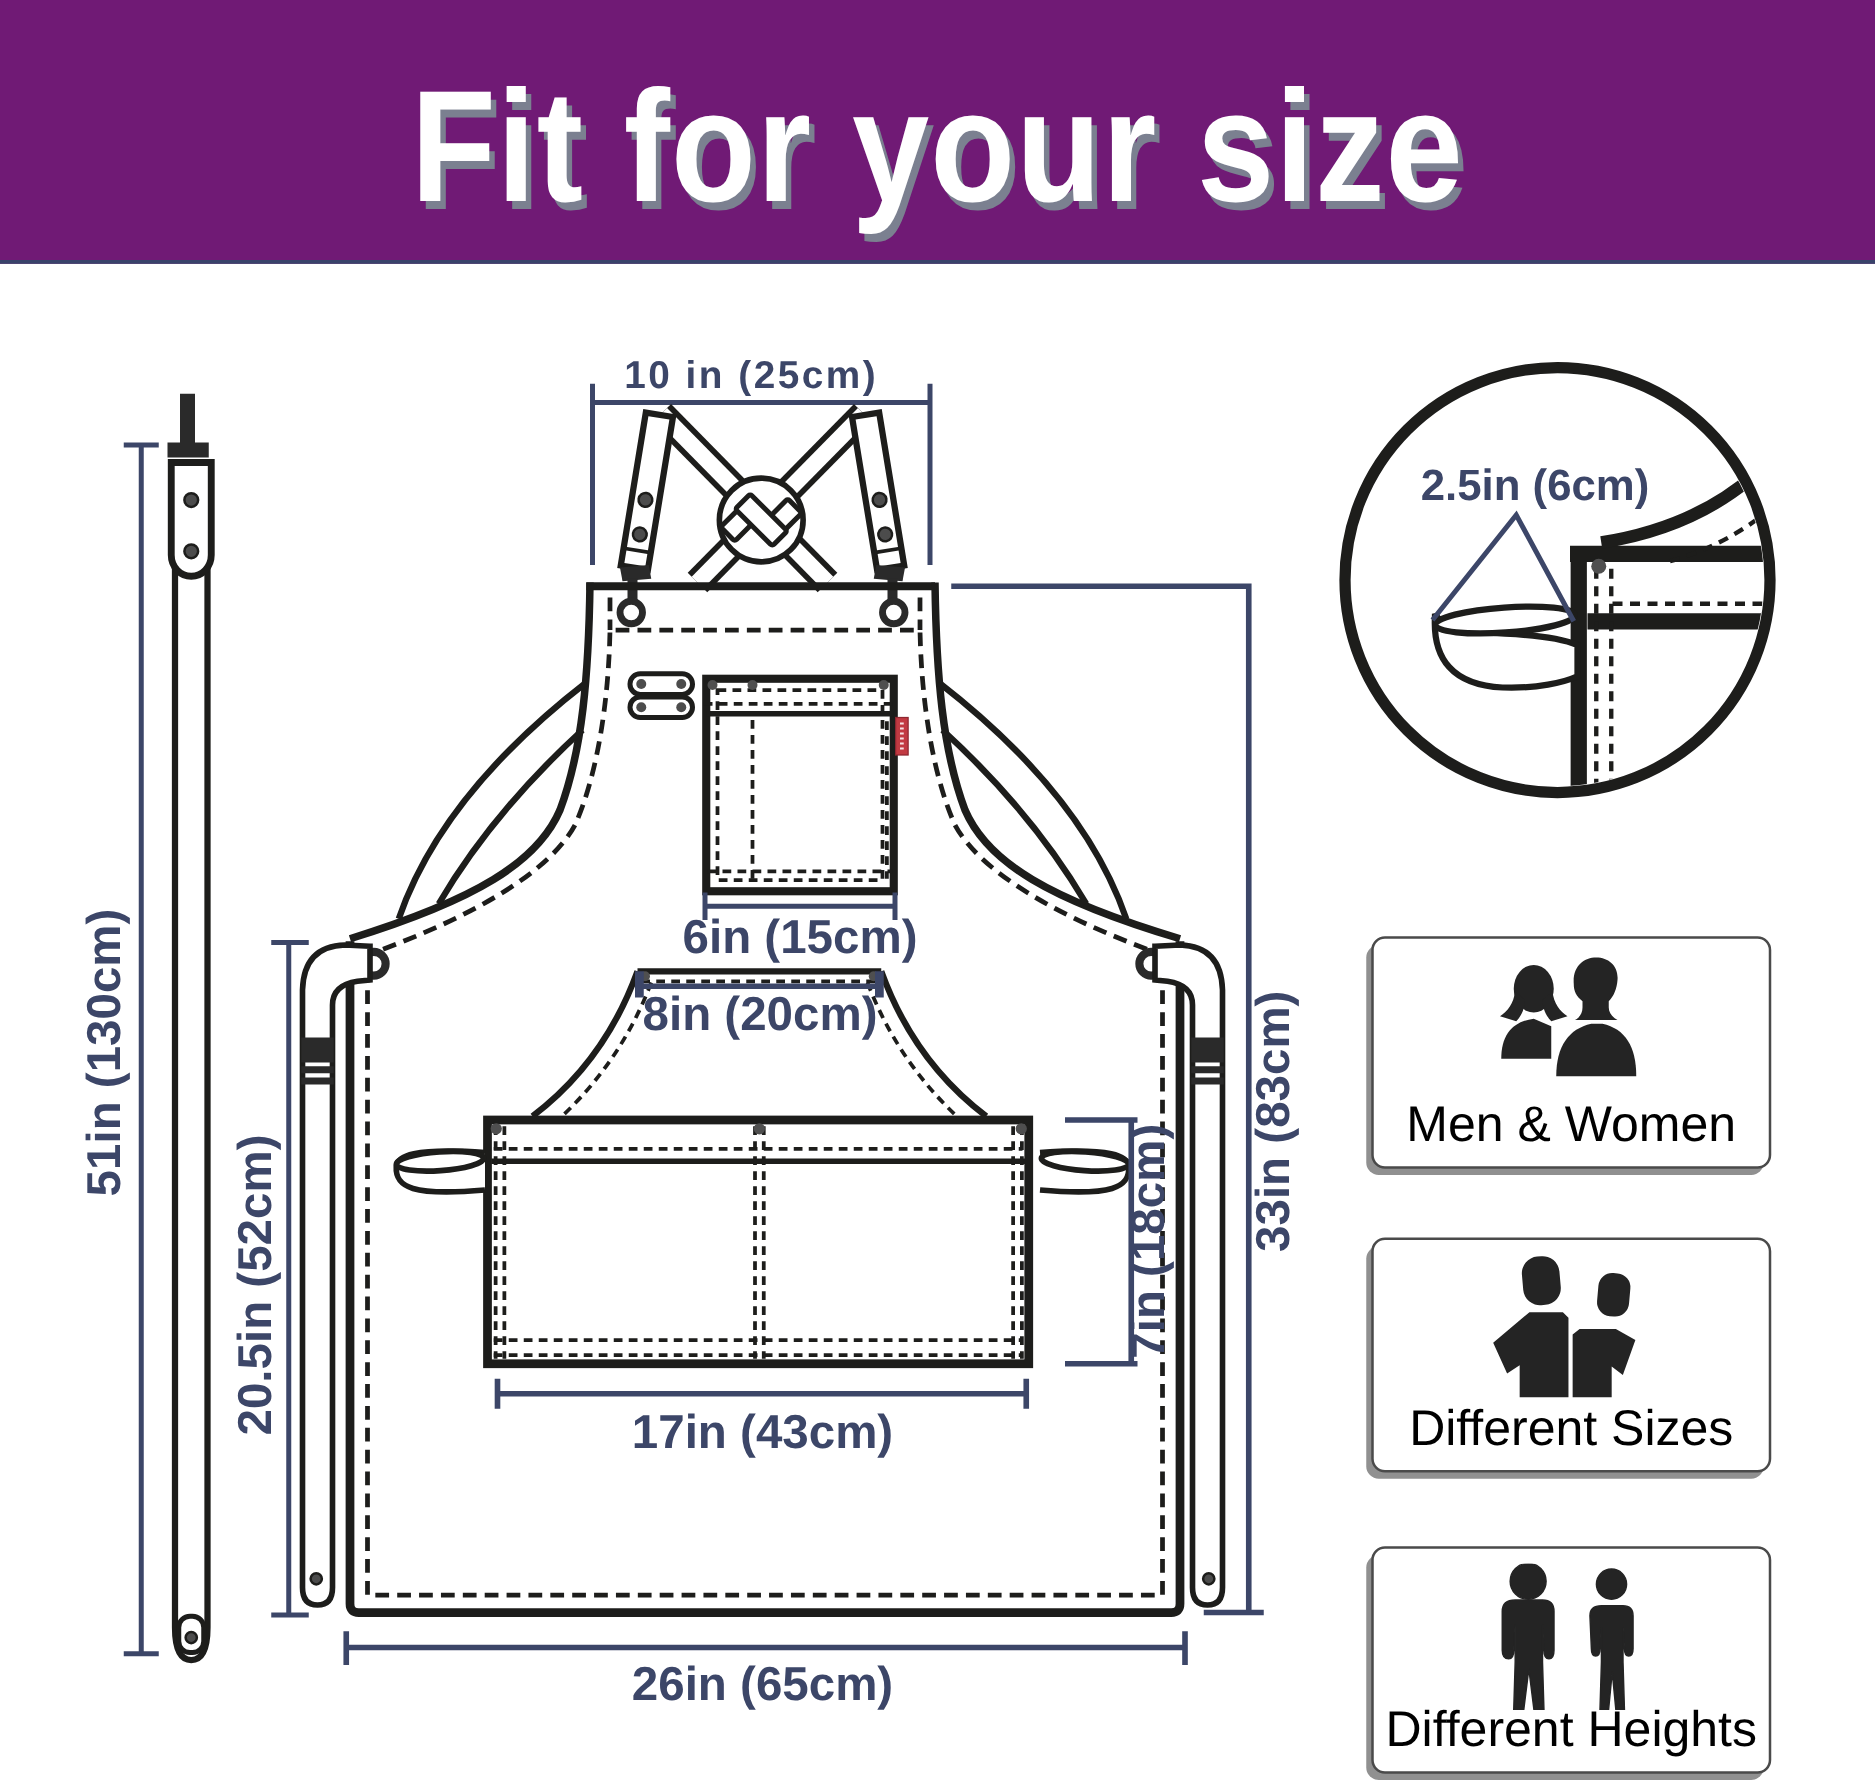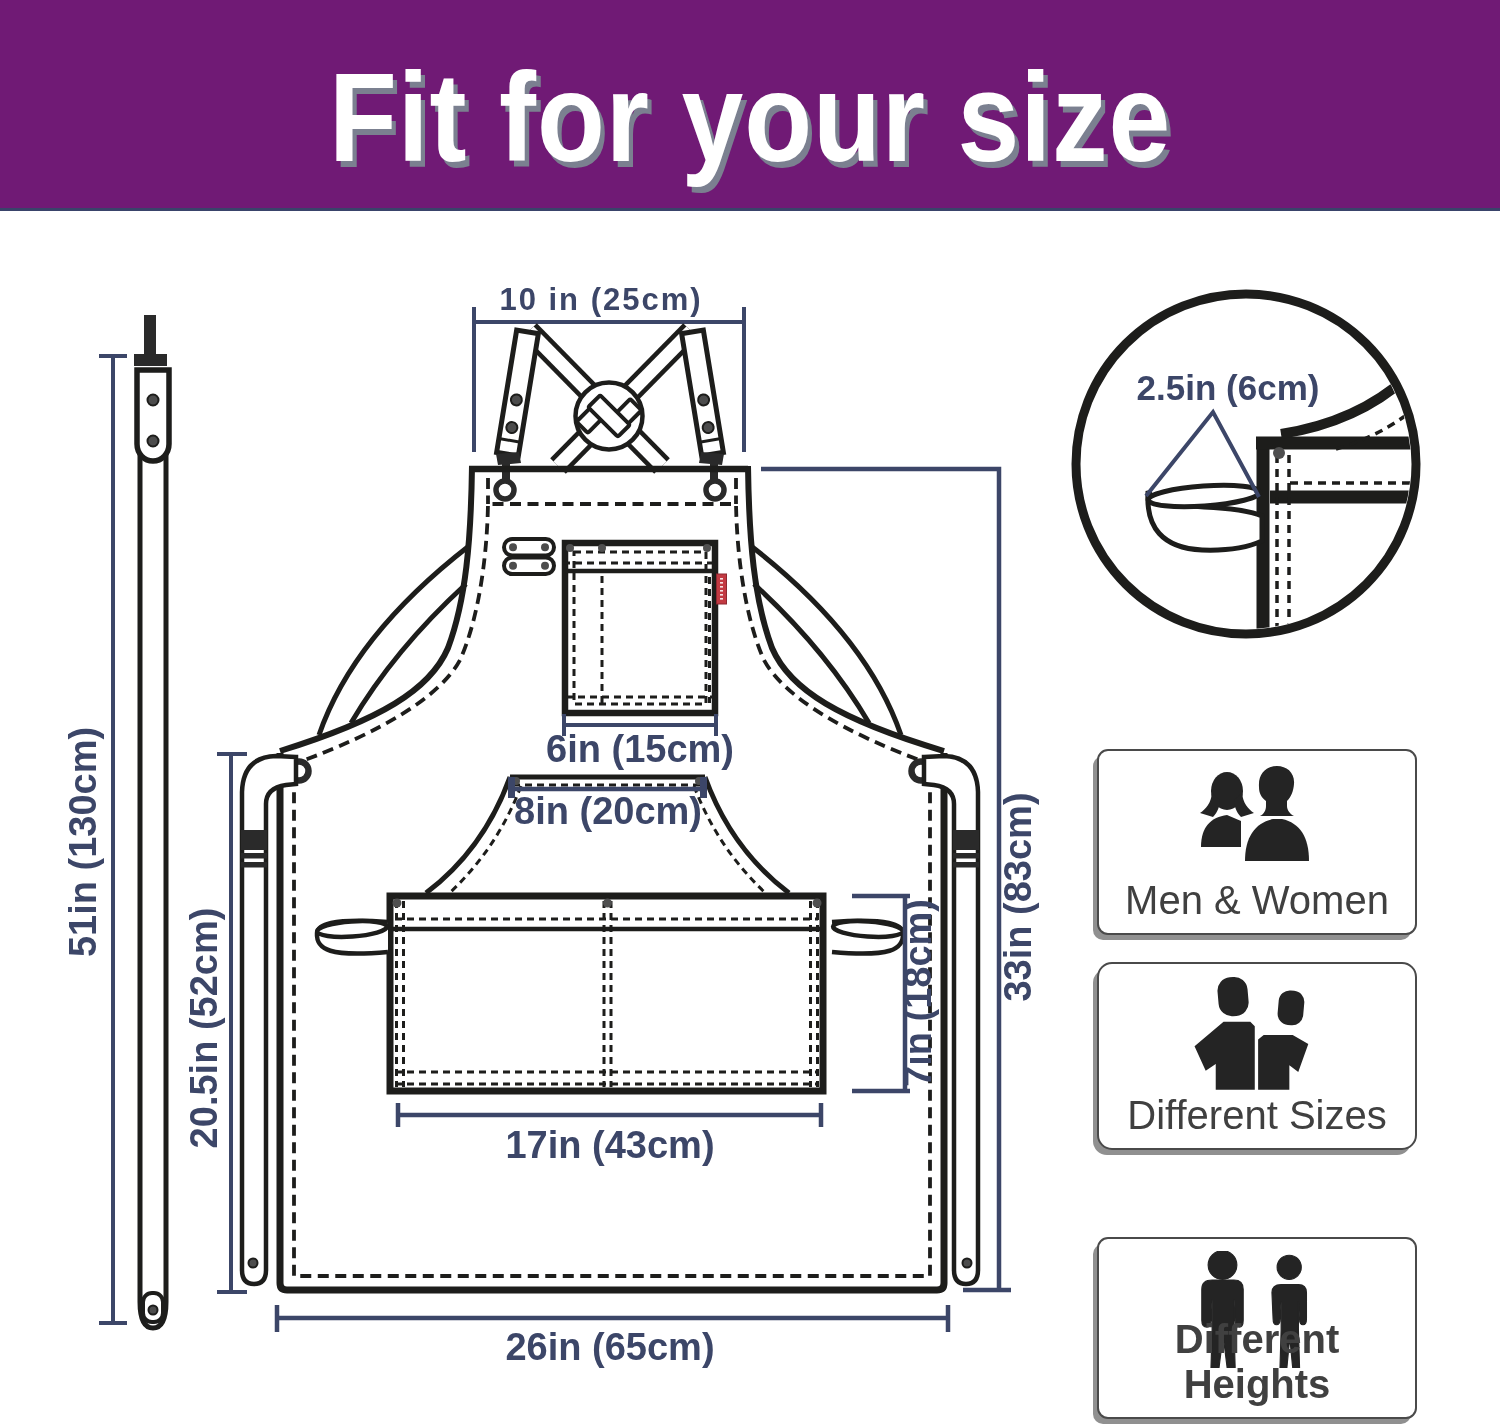--- a/index.html
+++ b/index.html
@@ -8,21 +8,21 @@
   .header{position:absolute;left:0;top:0;width:1500px;height:208px;background:#701a75;
           border-bottom:3px solid #39436a;}
   .header h1{margin:0;position:absolute;left:0;top:44px;width:100%;text-align:center;
          color:#ffffff;font-size:127px;font-weight:bold;letter-spacing:1px;
          text-shadow:5px 6px 0 #7b8090;transform:scaleX(0.875);}
   .diagram{position:absolute;left:0;top:0;}
   .card{position:absolute;left:1097px;width:316px;background:#ffffff;
         border:2px solid #4a4a4a;border-radius:11px;
         box-shadow:-5px 6px 0 -1px #909090;}
   .card .cap{position:absolute;bottom:10px;left:0;width:100%;text-align:center;
-        font-size:40px;color:#404040;}
+        font-size:40px;color:#000000;}
   .card svg{position:absolute;left:50%;transform:translateX(-50%);top:12px;}
 </style>
 </head>
 <body>
 
 <div class="header">
 
 <h1>Fit for your size</h1>
 </div>
 
@@ -283,35 +283,35 @@
 </g>
 <g fill="#242424" stroke="#ffffff" stroke-width="6" paint-order="stroke">
 <path d="M62,24 C61,10 70,3 80,3 C90,3 98,10 97,21 C96.5,28 94,34 90,38 L90,43 C90,47 93,51 97,53 L63,53 C67,51 69,47 69,43 L69,38 C64,34 62,30 62,24 Z"></path>
 <path d="M48,98 C48,74 58,60 76,56 L85,56 C103,60 112,74 112,98 Z"></path>
 </g>
 </svg>
 
 <div class="cap">Men &amp; Women</div>
 </div>
 
-<div class="card" style="top:962px;height:184px;border-radius:15px;">
+<div class="card" style="top:990px;height:184px;">
 
 <svg width="134" height="116" viewBox="0 0 120 104">
 <g fill="#242424">
 <rect x="25" y="1" width="27" height="35" rx="12" transform="rotate(-5 38 18)"></rect>
 <path d="M30,41 L54,41 L58,45 L58,102 L23,102 L23,79 L14,85 L4,63 L30,41 Z"></path>
 <rect x="79" y="13" width="23" height="31" rx="10" transform="rotate(5 90 28)"></rect>
 <path d="M66,53 L92,53 L106,61 L97,86 L89,80 L89,102 L61,102 L61,57 Z"></path>
 </g>
 </svg>
 
 <div class="cap">Different Sizes</div>
 </div>
 
-<div class="card" style="top:1237px;height:178px;font-weight:bold;">
+<div class="card" style="top:1237px;height:178px;">
 
 <svg width="138" height="120" viewBox="0 0 120 104">
 <g fill="#242424" stroke="#242424" stroke-width="1">
 <circle cx="30" cy="12" r="12.5"></circle>
 <path d="M12,33 Q12,25 21,25 L40,25 Q48,25 48,33 L48,60 Q48,66 44.5,66 Q41,66 41,60 L40,42 L40,68 L41,101 L34,101 L30.5,73 L27,101 L20,101 L21,68 L21,42 L20,60 Q20,66 16.5,66 Q12,66 12,60 Z"></path>
 <circle cx="88" cy="14" r="10.5"></circle>
 <path d="M73,36 Q73,29 81,29 L96,29 Q103,29 103,36 L103,59 Q103,64 100,64 Q97,64 97,59 L96,44 L96,68 L97,101 L91,101 L88.5,75 L86,101 L80,101 L81,68 L81,44 L80,59 Q80,64 77,64 Q74,64 74,59 Z"></path>
 </g>
 </svg>
 

